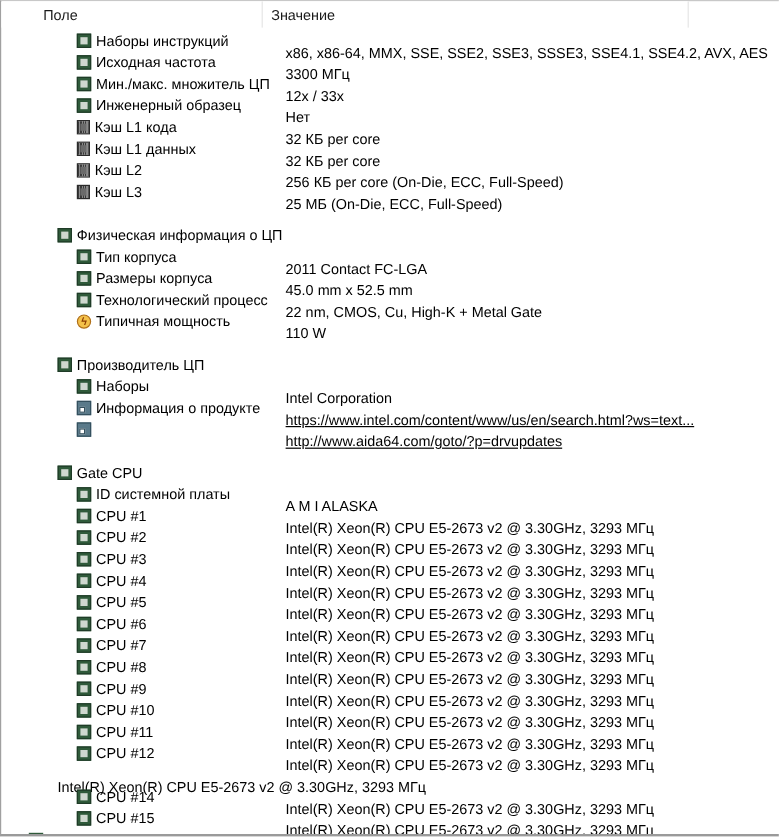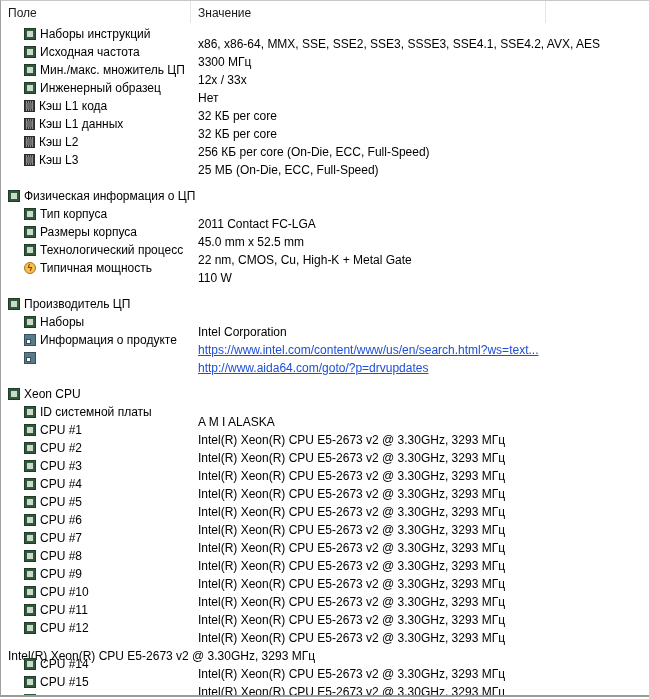--- a/index.html
+++ b/index.html
@@ -9,30 +9,30 @@
     font-size: 12px; color: #000;
   }
   .frame {
     position: absolute; left: 0; top: 0; width: 649px; height: 697px;
     border-left: 1px solid #a0a0a0; border-top: 1px solid #c8c8c8;
     border-bottom: 2px solid #9a9a9a; box-sizing: border-box; overflow: hidden;
     background: #fff;
   }
   .header {
     position: absolute; left: 0; top: 0; height: 22px; width: 545px;
-    display: flex; background: #fff;
+    display: flex; background: #fff; padding-left: 28px;
   }
   .hcell {
     height: 22px; line-height: 24px; padding-left: 7px; box-sizing: border-box;
     color: #1a1a1a; font-size: 12px;
   }
   .hcell.col1 { width: 190px; border-right: 1px solid #e5e5e5; }
   .hcell.col2 { width: 355px; border-right: 1px solid #e5e5e5; }
   .rows { position: absolute; left: 0; top: 24px; width: 649px; }
-  .row { height: 18px; display: flex; align-items: center; white-space: nowrap; }
+  .row { height: 18px; display: flex; align-items: center; white-space: nowrap; padding-left: 40px; }
   .row.blank { height: 18px; }
   .field { width: 190px; display: flex; align-items: center; flex-shrink: 0; }
   .row.section .field { width: 400px; }
   .field .indent { display: inline-block; }
   .row.section .indent { width: 7px; }
   .row.item .indent { width: 23px; }
   .icon {
     width: 12px; height: 12px; margin-right: 4px; flex-shrink: 0;
     display: inline-block; box-sizing: border-box; position: relative;
   }
@@ -52,21 +52,21 @@
     border-radius: 50%; background: #f4c14a; border: 1px solid #b0701a;
     color: #8b3a00; font-size: 9px; line-height: 10px; text-align: center; font-weight: bold;
   }
   .icon.link { background: #5a7a8a; border: 1px solid #34505e; }
   .icon.link::after {
     content: ""; position: absolute; left: 1px; bottom: 1px; width: 5px; height: 5px;
     background: #ffffff; border: 1px solid #34505e; box-sizing: border-box;
   }
   .label { color: #000; }
   .value { padding-left: 7px; color: #000; margin-top: 20px; }
-  .value a { color: #1d4ed8; text-decoration: underline; }
+  .value a { color: #000000; text-decoration: underline; }
   .cutoff { position: absolute; left: 23px; top: 693px; width: 12px; height: 4px; background: #2f5a3a; }
 </style>
 </head>
 <body>
 
 <div class="frame">
   <div class="header">
     <div class="hcell col1">Поле</div>
     <div class="hcell col2">Значение</div>
   </div>
@@ -204,21 +204,21 @@
           <span class="indent"></span>
           <span class="icon link"></span>
         </div>
         <div class="value"><a>http://www.aida64.com/goto/?p=drvupdates</a></div>
       </div>
       <div class="row blank"></div>
       <div class="row section">
         <div class="field">
           <span class="indent"></span>
           <span class="icon chip"></span>
-          <span class="label">Xeon CPU</span>
+          <span class="label">Gate CPU</span>
         </div>
       </div>
       <div class="row item">
         <div class="field">
           <span class="indent"></span>
           <span class="icon chip"></span>
           <span class="label">ID системной платы</span>
         </div>
         <div class="value"><span>A M I ALASKA</span></div>
       </div>

